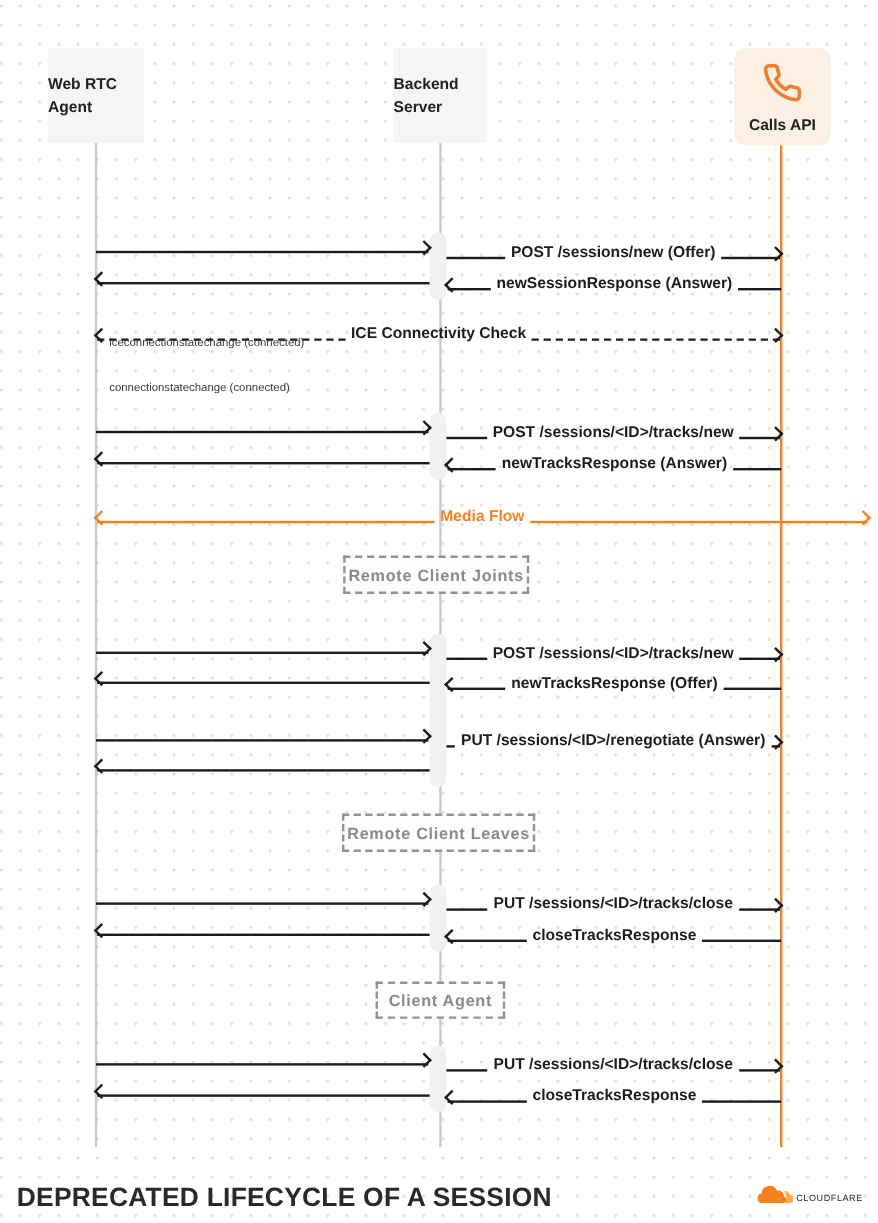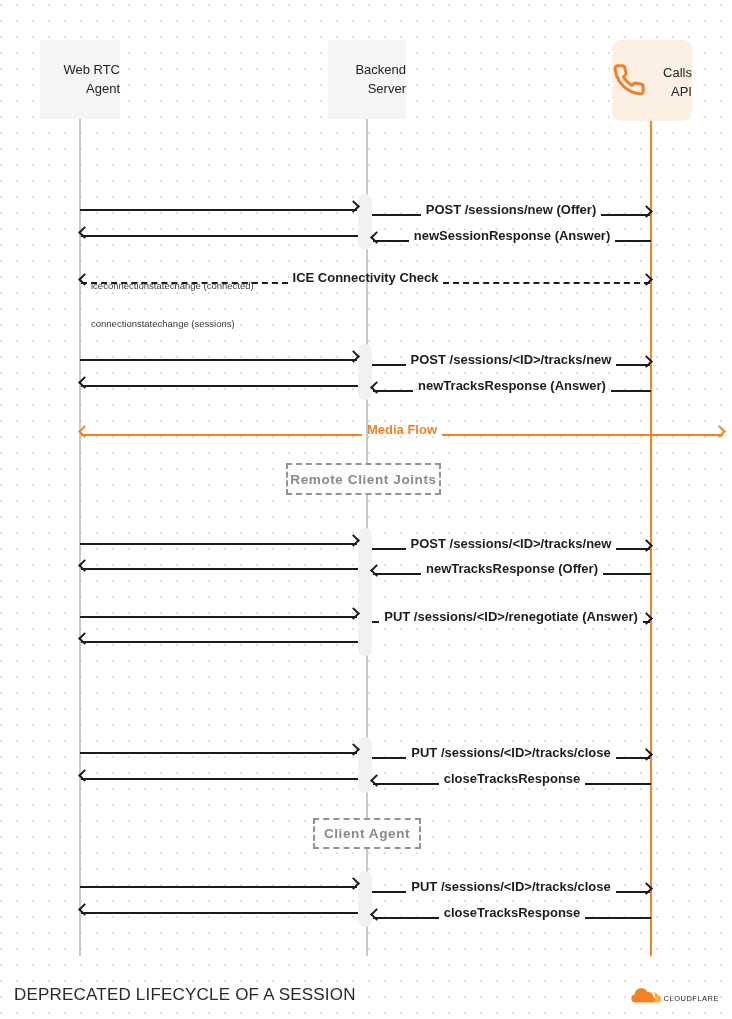--- a/index.html
+++ b/index.html
@@ -4,36 +4,36 @@
 <style>
   *{box-sizing:border-box;margin:0;padding:0}
   html,body{width:732px;height:1019px}
   body{position:relative;font-family:"Liberation Sans",sans-serif;background:#fff;overflow:hidden}
   .canvas{position:absolute;inset:0;
     background-image:radial-gradient(circle,#dedede 1.1px,transparent 1.45px);
     background-size:16px 16px;background-position:9px 13px}
   .lifeline{position:absolute;width:2px;top:119px;height:837px;background:#c9c9c9}
   .lifeline.orange{background:#f6821f;top:121px;height:835px}
   .actor{position:absolute;top:40px;width:80px;height:79px;background:#f5f5f5;
-    display:flex;align-items:center;justify-content:center;text-align:right;
-    font-weight:400;font-size:13px;color:#222;line-height:1.45}
-  .actor.calls{background:#fcf0e2;border-radius:9px;height:81px;flex-direction:row;gap:3px;padding-top:4px}
+    display:flex;align-items:center;justify-content:center;text-align:left;
+    font-weight:700;font-size:13px;color:#222;line-height:1.45}
+  .actor.calls{background:#fcf0e2;border-radius:9px;height:81px;flex-direction:column;gap:3px;padding-top:4px}
   .activation{position:absolute;left:358px;width:14px;background:#f1f1f1;border-radius:7px}
   .section{position:absolute;border:2px dashed #939393;background:#fdfdfd;color:#8a8a8a;
     font-weight:600;font-size:13.5px;letter-spacing:.6px;display:flex;align-items:center;justify-content:center;white-space:nowrap}
   .arr{position:absolute;height:14px;display:flex;align-items:flex-end;color:#1c1c1c}
   .arr.orange{color:#f6821f}
   .ln{flex:1;height:0;border-top:2.4px solid currentColor}
   .ln.dashed{border-top-style:dashed}
   .hd{flex:none;width:9px;height:9px}
   .hd.r{border-top:2.4px solid currentColor;border-right:2.4px solid currentColor;transform:rotate(45deg);margin-left:-8px}
   .hd.l{border-top:2.4px solid currentColor;border-left:2.4px solid currentColor;transform:rotate(-45deg);margin-right:-8px}
   .lbl{flex:none;padding:0 5px;font-size:13px;font-weight:700;line-height:1;white-space:nowrap}
   .note{position:absolute;font-size:9.5px;color:#3a3a3a;white-space:nowrap}
-  .footer-title{position:absolute;left:14px;top:985px;font-size:17px;font-weight:400;color:#26292e;letter-spacing:.2px;white-space:nowrap}
+  .footer-title{position:absolute;left:14px;top:985px;font-size:22px;font-weight:700;color:#26292e;letter-spacing:.2px;white-space:nowrap}
   .logo{position:absolute;right:13px;top:988px;display:flex;align-items:center;gap:3px}
   .logo .brand{font-size:7.5px;font-weight:400;letter-spacing:.5px;color:#1f1f1f}
 </style>
 </head>
 <body>
 
 <div class="canvas">
 
   <div class="lifeline" style="left:79px"></div>
   <div class="lifeline" style="left:366px"></div>
@@ -41,20 +41,23 @@
 
   <div class="activation" style="top:194px;height:56px"></div>
   <div class="activation" style="top:344px;height:56px"></div>
   <div class="activation" style="top:528px;height:128px"></div>
   <div class="activation" style="top:737px;height:56px"></div>
   <div class="activation" style="top:871px;height:56px"></div>
 
   <div class="section" style="left:286px;top:463px;width:155px;height:32px">
       <span>Remote Client Joints</span>
     </div>
+  <div class="section" style="left:285px;top:678px;width:161px;height:32px">
+      <span>Remote Client Leaves</span>
+    </div>
   <div class="section" style="left:313px;top:818px;width:108px;height:31px">
       <span>Client Agent</span>
     </div>
 
   <div class="arr" style="left:80px;top:197px;width:278px">
       <div class="ln"></div>
       <div class="hd r"></div>
     </div>
   <div class="arr" style="left:372px;top:202px;width:279px">
       <div class="ln"></div>
@@ -74,21 +77,21 @@
     </div>
 
   <div class="arr" style="left:80px;top:270px;width:571px">
       <div class="hd l"></div>
       <div class="ln dashed"></div>
       <span class="lbl">ICE Connectivity Check</span>
       <div class="ln dashed"></div>
       <div class="hd r"></div>
     </div>
   <div class="note" style="left:91px;top:280px">iceconnectionstatechange (connected)</div>
-  <div class="note" style="left:91px;top:318px">connectionstatechange (sessions)</div>
+  <div class="note" style="left:91px;top:318px">connectionstatechange (connected)</div>
 
   <div class="arr" style="left:80px;top:347px;width:278px">
       <div class="ln"></div>
       <div class="hd r"></div>
     </div>
   <div class="arr" style="left:372px;top:352px;width:279px">
       <div class="ln"></div>
       <span class="lbl">POST /sessions/&lt;ID&gt;/tracks/new</span>
       <div class="ln"></div>
       <div class="hd r"></div>

